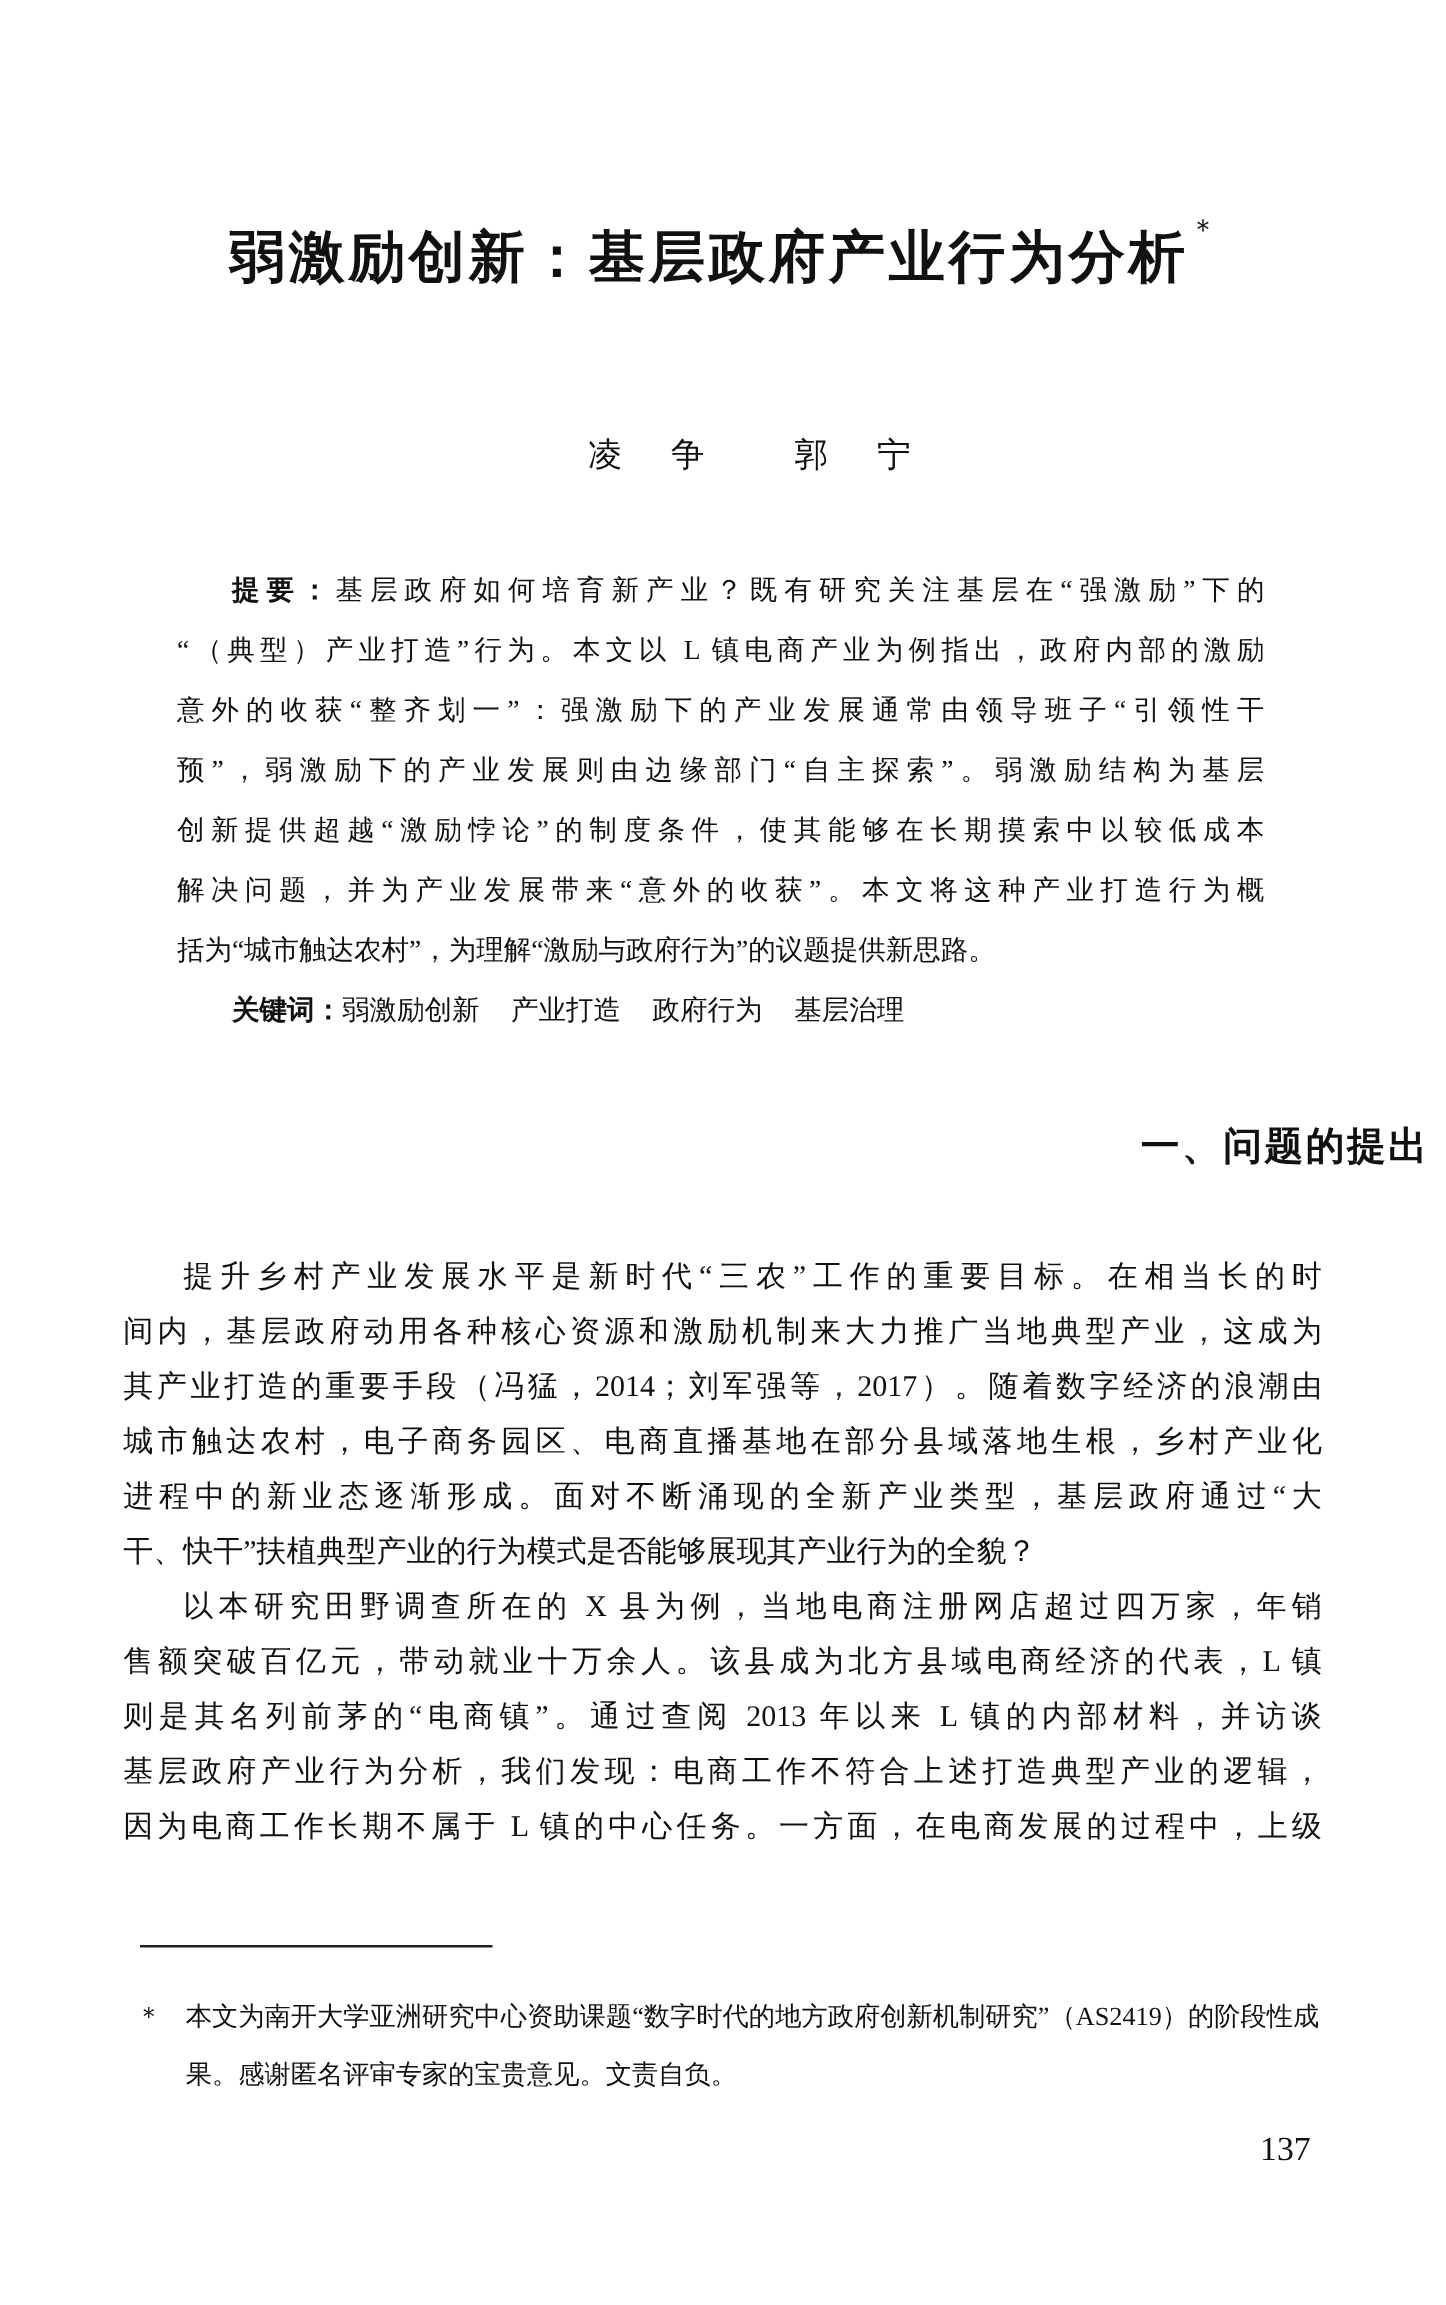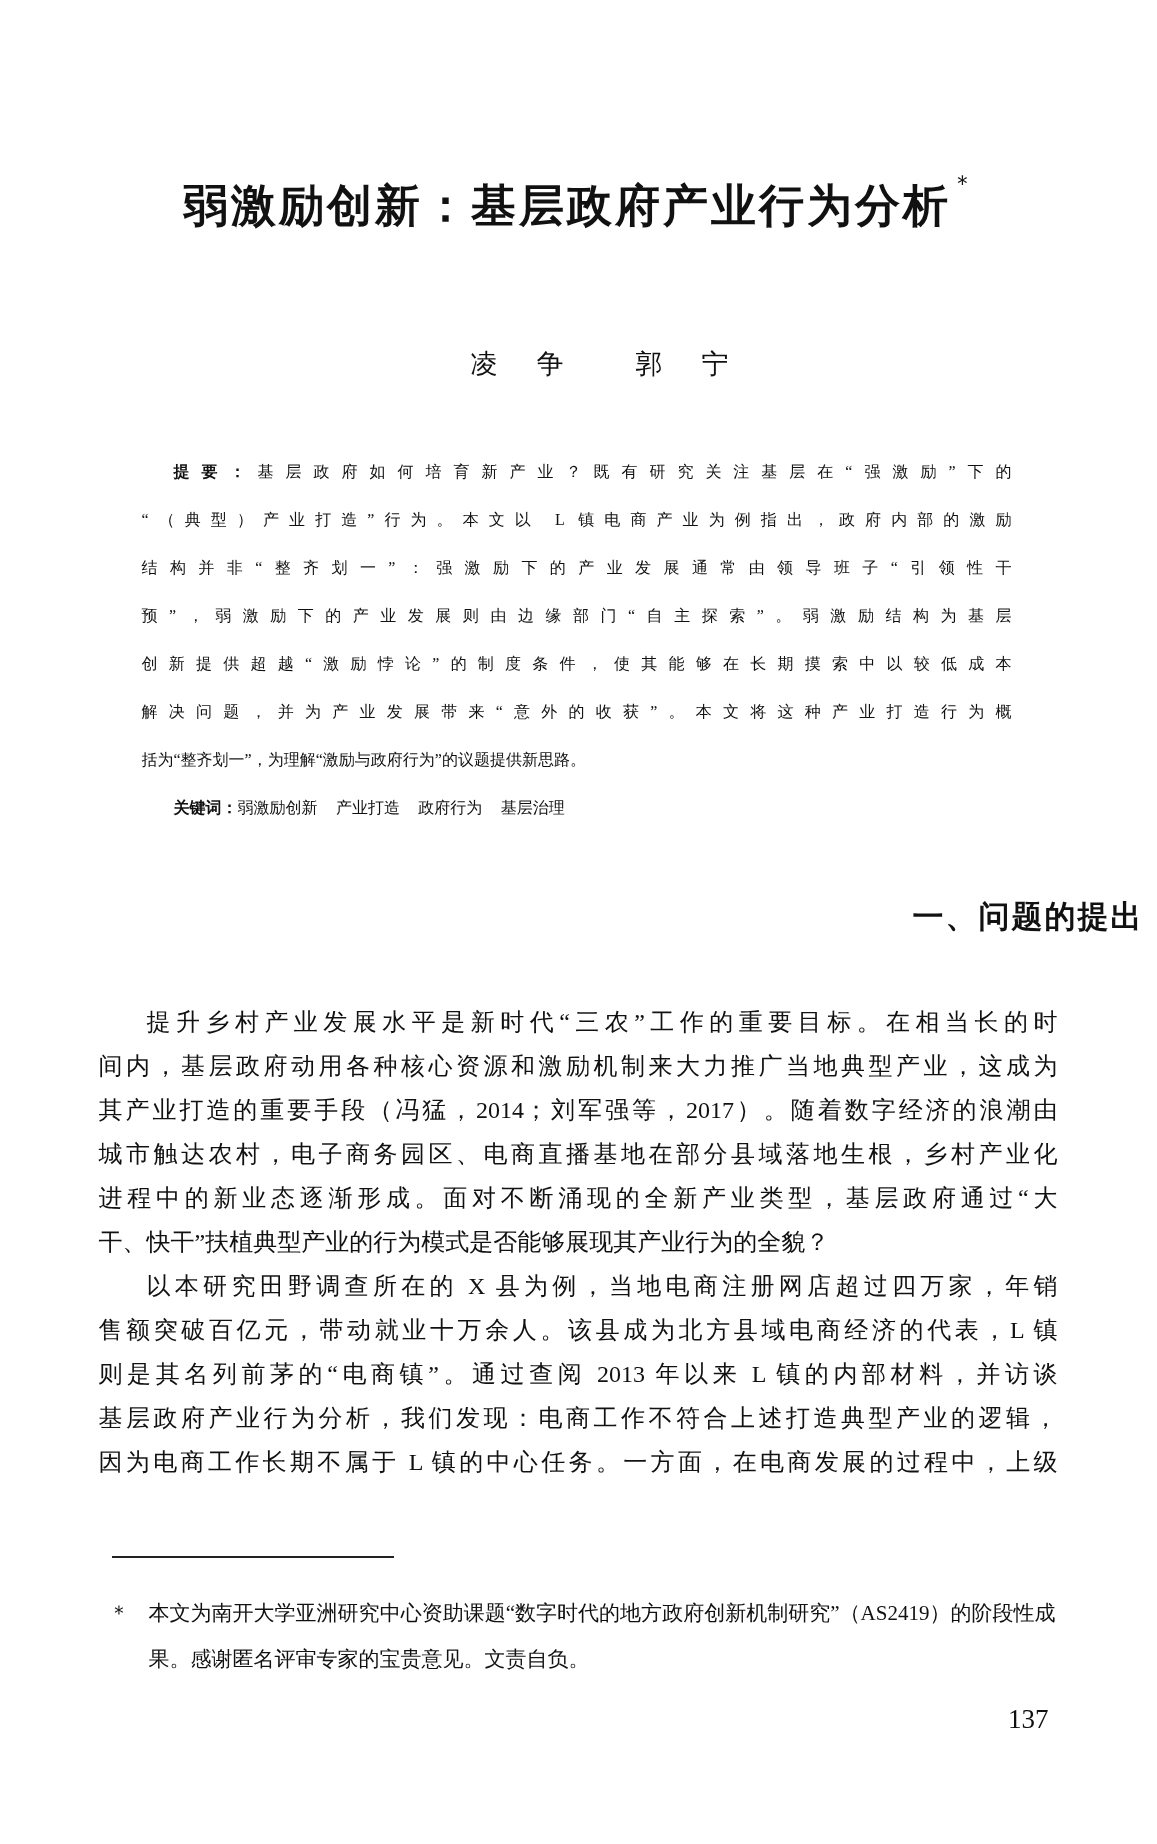--- a/index.html
+++ b/index.html
@@ -20,21 +20,21 @@
   }
   .title sup { font-size:23px; font-weight:400; vertical-align:30px; letter-spacing:0; }
   .authors {
     position:absolute; top:346px; left:0; right:0;
     text-align:center; font-size:27px; letter-spacing:6px;
     font-family:"Liberation Serif","DejaVu Serif",serif;
     margin-left:48px;
   }
   .abstract {
     position:absolute; top:448px; left:128px; right:132px;
-    font-size:16px; line-height:48px;
+    font-size:22px; line-height:48px;
   }
   .a-line { text-align:justify; text-align-last:justify; }
   .a-line.noj { text-align-last:auto; }
   .a-line.indent { text-indent:2em; }
   .hei {
     font-family:"Liberation Sans","DejaVu Sans",sans-serif;
     font-weight:700; font-style:normal;
   }
   .kw-item { margin-right:1.15em; }
   .kw-item:last-child { margin-right:0; }
@@ -74,25 +74,25 @@
 
 <div class="page">
 
   <h1 class="title"><span>弱激励创新：基层政府产业行为分析</span><sup>＊</sup></h1>
 
   <div class="authors">凌　争　　郭　宁</div>
 
   <div class="abstract">
     <div class="a-line indent"><span class="hei">提要：</span><span>基层政府如何培育新产业？既有研究关注基层在“强激励”下的</span></div>
     <div class="a-line">“（典型）产业打造”行为。本文以 L 镇电商产业为例指出，政府内部的激励</div>
-    <div class="a-line">结构并非“整齐划一”：强激励下的产业发展通常由领导班子“引领性干</div>
+    <div class="a-line">意外的收获“整齐划一”：强激励下的产业发展通常由领导班子“引领性干</div>
     <div class="a-line">预”，弱激励下的产业发展则由边缘部门“自主探索”。弱激励结构为基层</div>
     <div class="a-line">创新提供超越“激励悖论”的制度条件，使其能够在长期摸索中以较低成本</div>
     <div class="a-line">解决问题，并为产业发展带来“意外的收获”。本文将这种产业打造行为概</div>
-    <div class="a-line noj">括为“整齐划一”，为理解“激励与政府行为”的议题提供新思路。</div>
+    <div class="a-line noj">括为“城市触达农村”，为理解“激励与政府行为”的议题提供新思路。</div>
     <div class="a-line noj indent"><span class="hei">关键词：</span><span><span class="kw-item">弱激励创新</span><span class="kw-item">产业打造</span><span class="kw-item">政府行为</span><span class="kw-item">基层治理</span></span></div>
   </div>
 
   <h2 class="section-heading">一、问题的提出</h2>
 
   <div class="body-text">
     <div class="b-line indent">提升乡村产业发展水平是新时代“三农”工作的重要目标。在相当长的时</div>
     <div class="b-line">间内，基层政府动用各种核心资源和激励机制来大力推广当地典型产业，这成为</div>
     <div class="b-line">其产业打造的重要手段（冯猛，2014；刘军强等，2017）。随着数字经济的浪潮由</div>
     <div class="b-line">城市触达农村，电子商务园区、电商直播基地在部分县域落地生根，乡村产业化</div>

